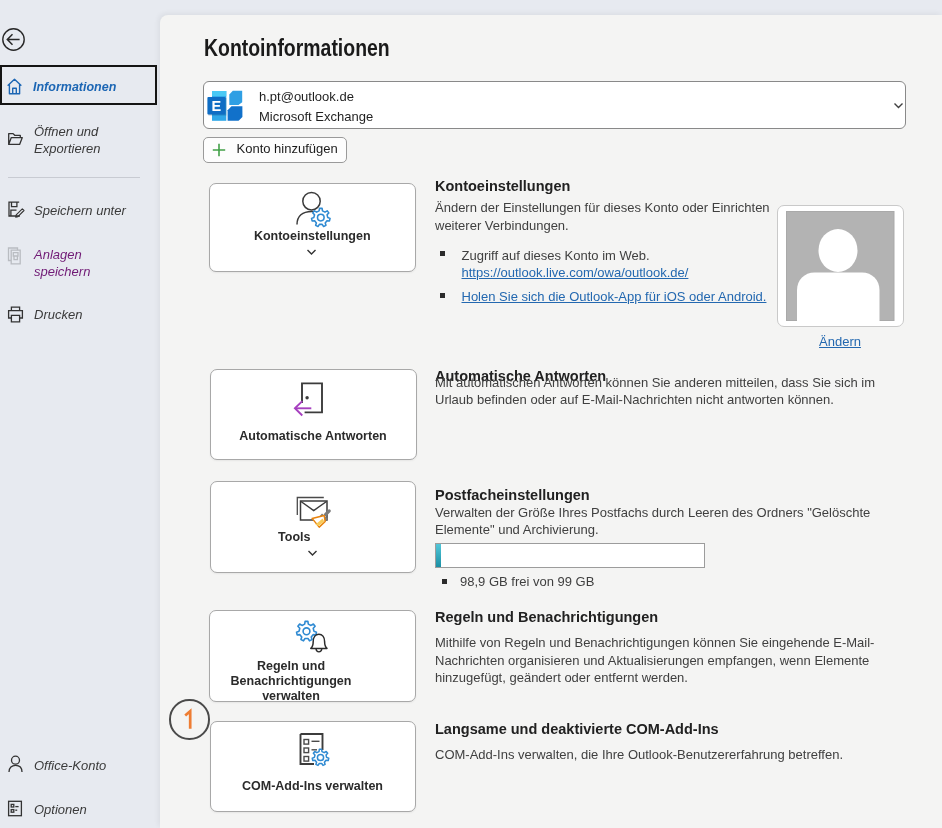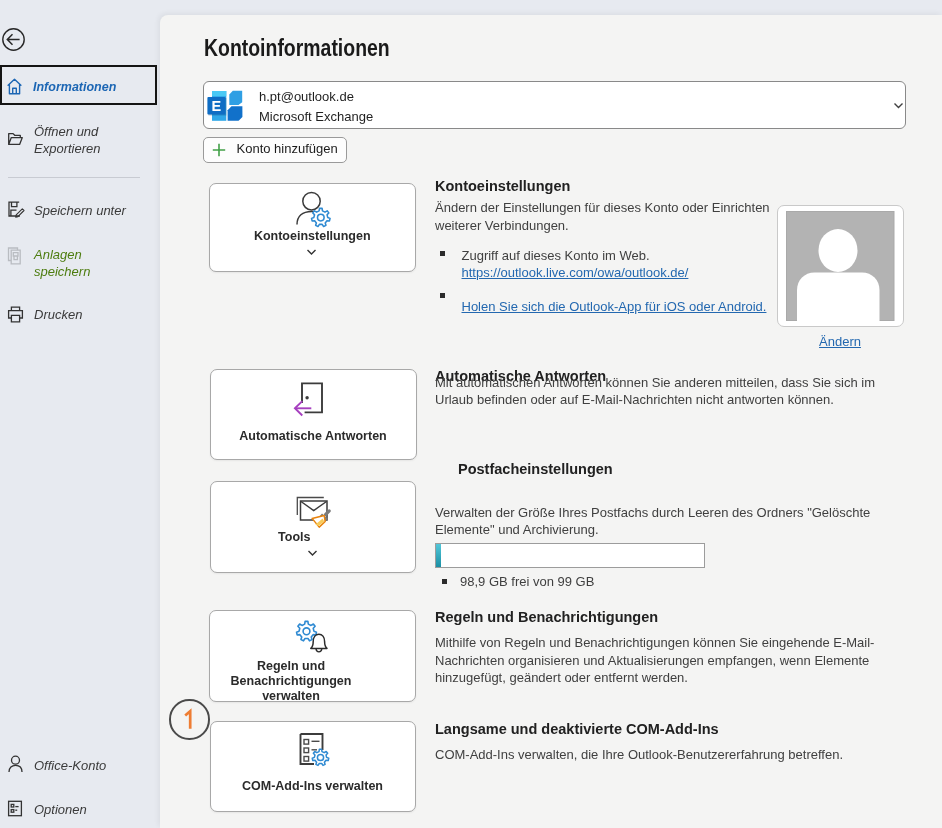--- a/index.html
+++ b/index.html
@@ -46,21 +46,21 @@
 </svg>
 <div class="abs navtxt" style="left:34px;top:201.5px;">Speichern unter</div>
 
 <svg class="abs" style="left:7px;top:247px" width="17" height="18" viewBox="0 0 17 18">
   <g fill="none" stroke="#b9bcc1" stroke-width="1.3">
     <path d="M10.5 3.2 V1 H1.5 V13.5 H4.2"></path>
     <path d="M4.2 3.2 H13.2 V16.8 H4.2 Z"></path>
     <path d="M6.3 5.6 H11 V9 H6.3 Z M7 9 V12.7 H10.4 V9.7"></path>
   </g>
 </svg>
-<div class="abs navtxt" style="left:34px;top:246px;color:#4d7c0f;">Anlagen<br>speichern</div>
+<div class="abs navtxt" style="left:34px;top:246px;color:#701a75;">Anlagen<br>speichern</div>
 
 <svg class="abs" style="left:7px;top:306px" width="17" height="17" viewBox="0 0 17 17">
   <g fill="none" stroke="#333" stroke-width="1.3">
     <path d="M4.4 4.6 V1.2 H12.6 V4.6"></path>
     <path d="M4.4 12 H1.6 V4.6 H15.4 V12 H12.6"></path>
     <path d="M4.4 9.4 H12.6 V15.8 H4.4 Z"></path>
   </g>
 </svg>
 <div class="abs navtxt" style="left:34px;top:306px;">Drucken</div>
 
@@ -120,21 +120,21 @@
 <svg class="abs" style="left:306px;top:247.5px" width="11" height="8" viewBox="0 0 11 8">
   <path d="M1.5 2 L5.5 6 L9.5 2" fill="none" stroke="#333" stroke-width="1.4"></path>
 </svg>
 
 <div class="abs h2" style="left:435px;top:178.4px;">Kontoeinstellungen</div>
 <div class="abs body" style="left:435px;top:199.4px;">Ändern der Einstellungen für dieses Konto oder Einrichten<br>weiterer Verbindungen.</div>
 <div class="abs bullet" style="left:439.5px;top:251px;"></div>
 <div class="abs body" style="left:461.5px;top:246.5px;">Zugriff auf dieses Konto im Web.</div>
 <div class="abs body blink" style="left:461.5px;top:263.7px;">https://outlook.live.com/owa/outlook.de/</div>
 <div class="abs bullet" style="left:439.5px;top:292.5px;"></div>
-<div class="abs body blink" style="left:461.5px;top:298px;">Holen Sie sich die Outlook-App für iOS oder Android.</div>
+<div class="abs body blink" style="left:461.5px;top:288px;">Holen Sie sich die Outlook-App für iOS oder Android.</div>
 
 <div class="abs" style="left:776.5px;top:205px;width:127px;height:121.5px;background:#fff;border:1px solid #c9c9c9;border-radius:7px;box-sizing:border-box;"></div>
 <svg class="abs" style="left:786px;top:210.5px" width="108.5" height="110" viewBox="0 0 108.5 110">
   <rect x="0.5" y="0.5" width="107.5" height="109" fill="#b3b3b3" stroke="#a9a9a9"></rect>
   <ellipse cx="52" cy="39.5" rx="19.5" ry="21.5" fill="#fff"></ellipse>
   <path d="M11 110 V79 C11 69 18.5 61.5 28.5 61.5 H76 C86 61.5 93.5 69 93.5 79 V110 Z" fill="#fff"></path>
 </svg>
 <div class="abs body blink" style="left:776.5px;top:332.5px;width:127px;text-align:center;">Ändern</div>
 
 <div class="abs card" style="left:209.5px;top:369.3px;width:207px;height:91px;box-sizing:border-box;"></div>
@@ -159,21 +159,21 @@
   <path d="M34.2 16.9 L30.5 20.6" stroke="#7c7c7c" stroke-width="3.3" fill="none" stroke-linecap="round"></path>
   <path d="M25.9 20.7 L31.7 25.9" stroke="#7c7c7c" stroke-width="3.3" fill="none"></path>
   <path d="M17.1 24.4 L29.2 21.6 L30.2 27.5 L24.2 33.1 Z" fill="#fff" stroke="#e8820c" stroke-width="1.5" stroke-linejoin="round"></path>
   <path d="M20.4 30.6 L27.6 24.4 L29.3 27.4 L23.5 31.9 Z" fill="#f8cb5a"></path>
 </svg>
 <div class="abs cardlabel" style="left:209.8px;top:529.6px;width:169px;">Tools</div>
 <svg class="abs" style="left:307.4px;top:549px" width="11" height="8" viewBox="0 0 11 8">
   <path d="M1.5 2 L5.5 6 L9.5 2" fill="none" stroke="#333" stroke-width="1.4"></path>
 </svg>
 
-<div class="abs h2" style="left:435px;top:461px;margin-left:23px;">Postfacheinstellungen</div>
+<div class="abs h2" style="left:435px;top:487px;">Postfacheinstellungen</div>
 <div class="abs body" style="left:435px;top:503.9px;">Verwalten der Größe Ihres Postfachs durch Leeren des Ordners "Gelöschte<br>Elemente" und Archivierung.</div>
 <div class="abs" style="left:434.8px;top:543.2px;width:270px;height:24.5px;background:#fff;border:1px solid #9c9c9c;box-sizing:border-box;"></div>
 <div class="abs" style="left:435.8px;top:544.2px;width:5.6px;height:22.5px;background:linear-gradient(to bottom,#52c7d9,#1b8fa4);"></div>
 <div class="abs bullet" style="left:441.5px;top:578.8px;"></div>
 <div class="abs body" style="left:460px;top:572.8px;">98,9 GB frei von 99 GB</div>
 
 <div class="abs card" style="left:209px;top:610.3px;width:207px;height:92px;box-sizing:border-box;"></div>
 <svg class="abs" style="left:294px;top:619px" width="42" height="37" viewBox="0 0 42 37">
   <g transform="translate(12.5,12.3)">
     <path d="M-1.41,-9.90 L1.41,-9.90 L1.81,-7.18 L4.48,-5.89 L6.86,-7.27 L8.62,-5.07 L6.74,-3.06 L7.40,-0.17 L9.97,0.83 L9.34,3.58 L6.59,3.36 L4.74,5.68 L5.57,8.31 L3.03,9.53 L1.48,7.25 L-1.48,7.25 L-3.03,9.53 L-5.57,8.31 L-4.74,5.68 L-6.59,3.36 L-9.34,3.58 L-9.97,0.83 L-7.40,-0.17 L-6.74,-3.06 L-8.62,-5.07 L-6.86,-7.27 L-4.48,-5.89 L-1.81,-7.18 Z" fill="none" stroke="#2f8ad2" stroke-width="1.6" stroke-linejoin="round"></path>

